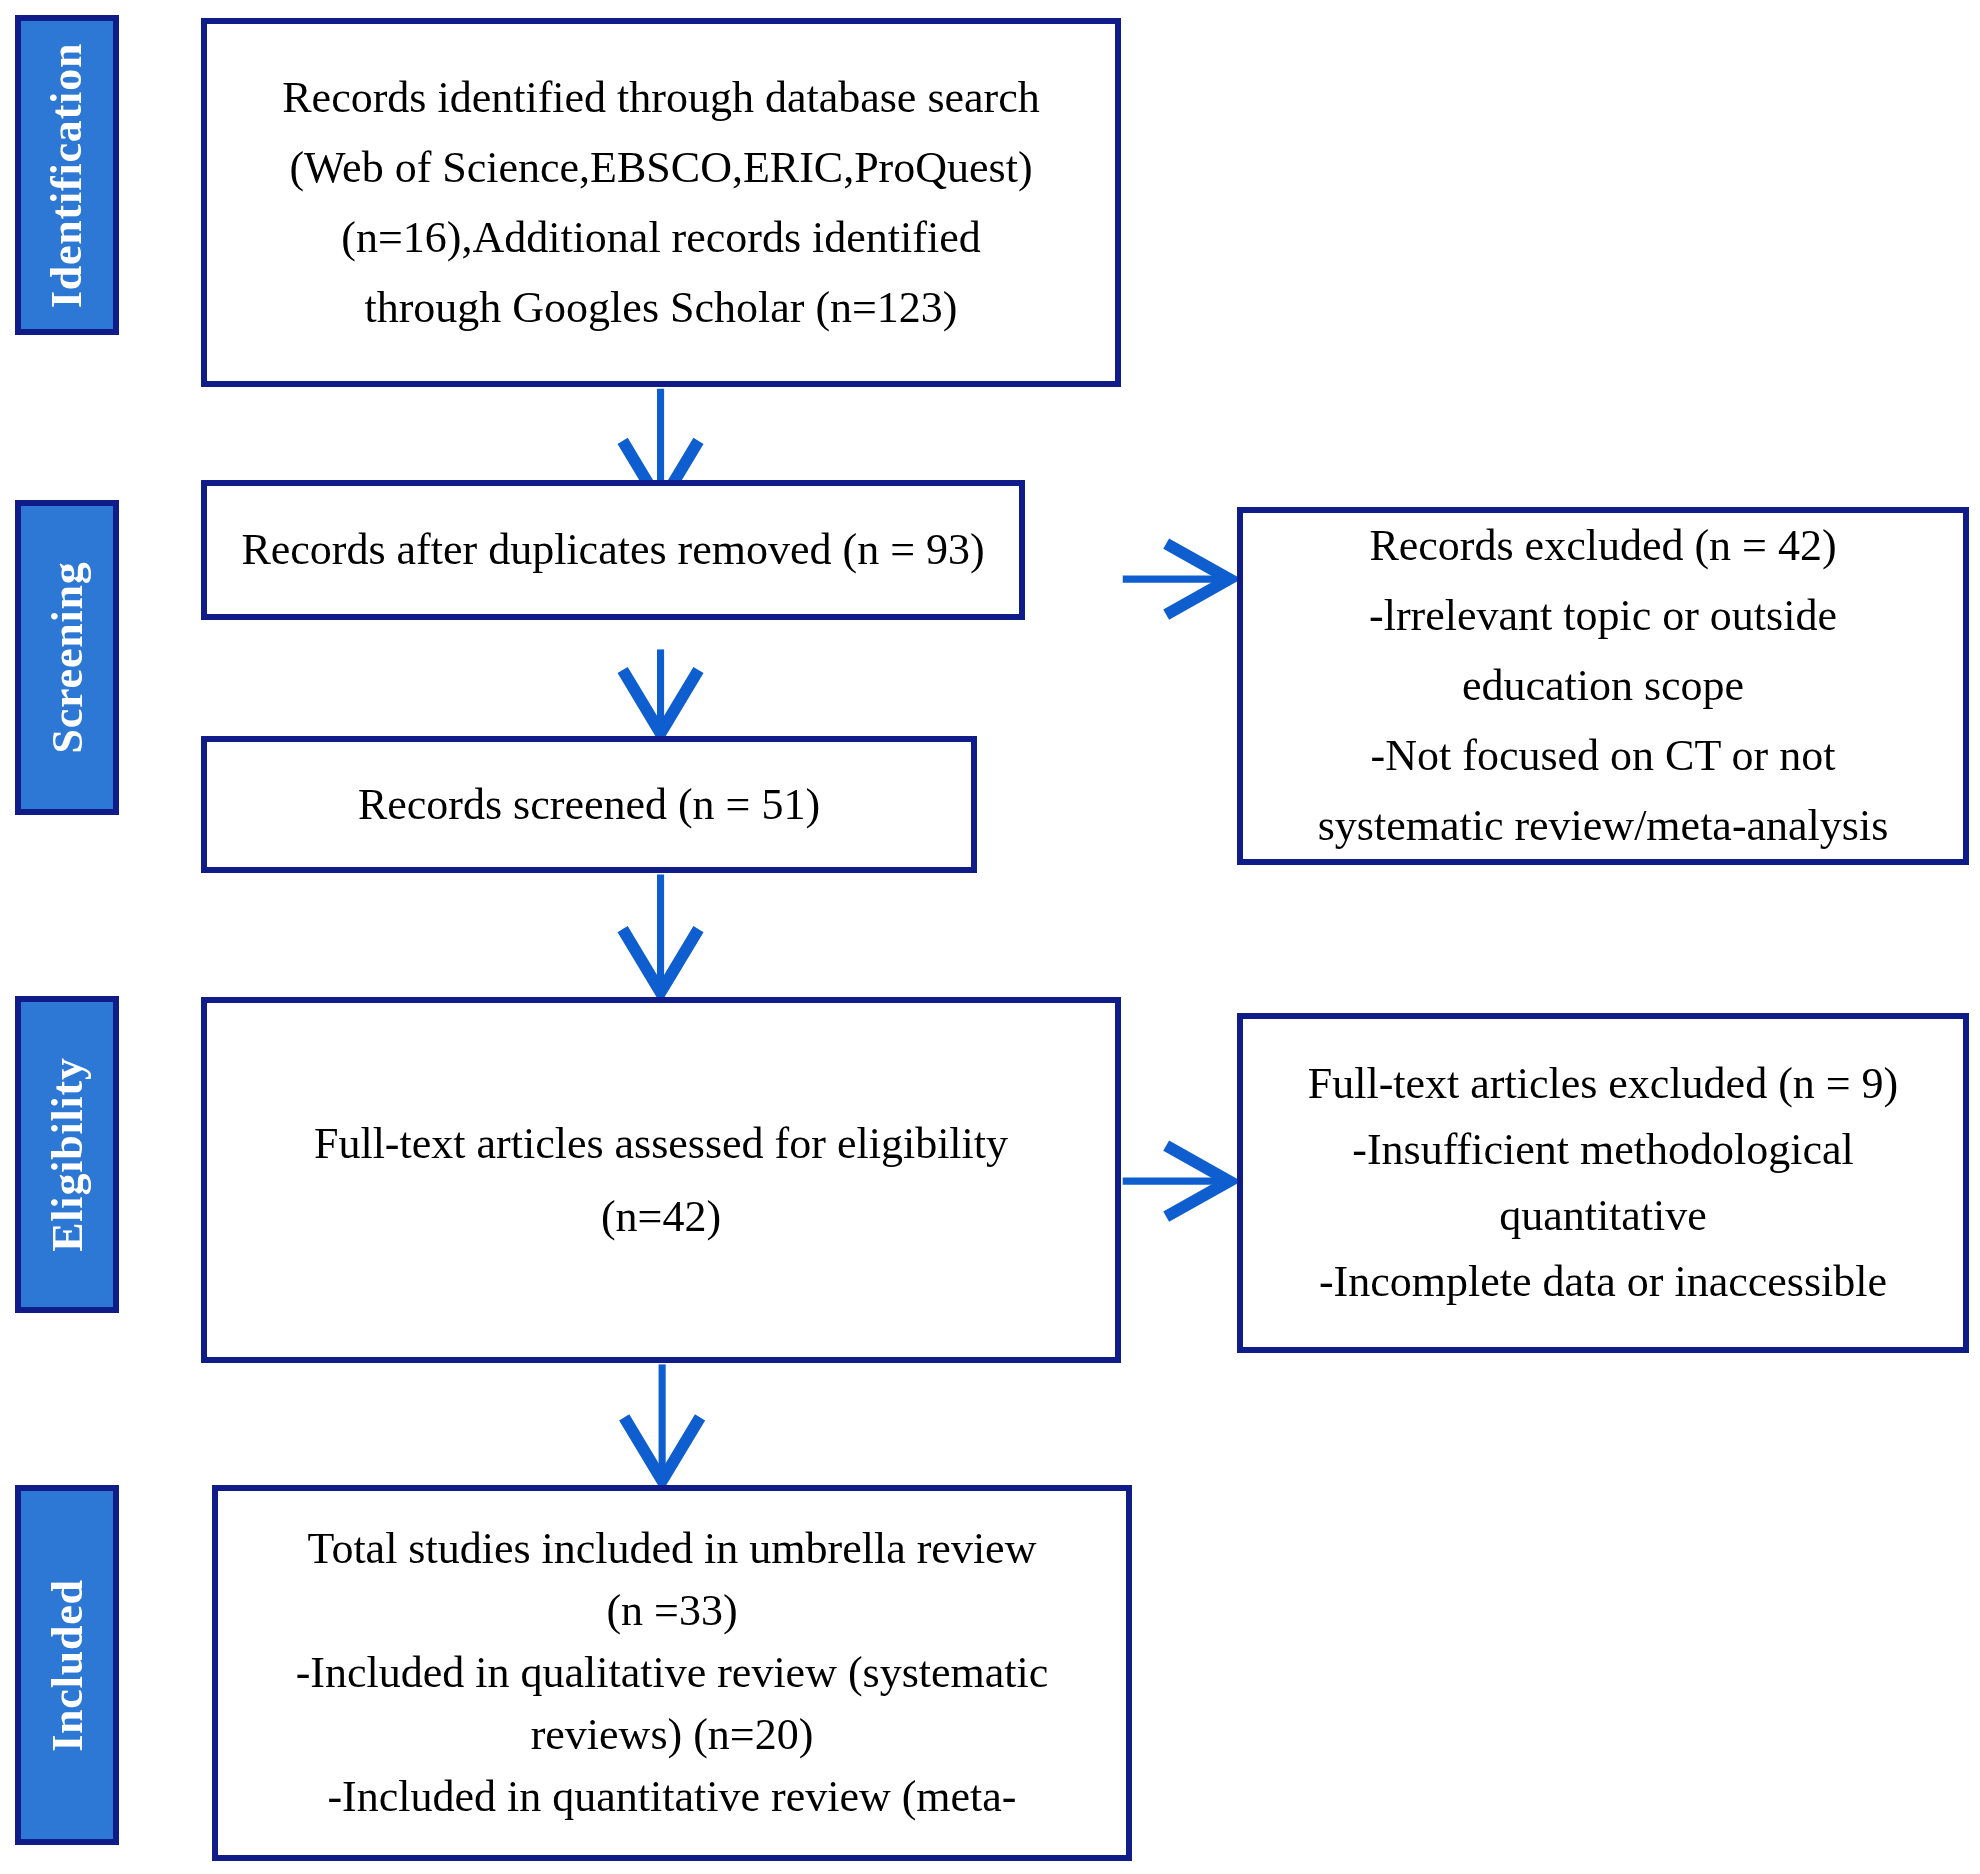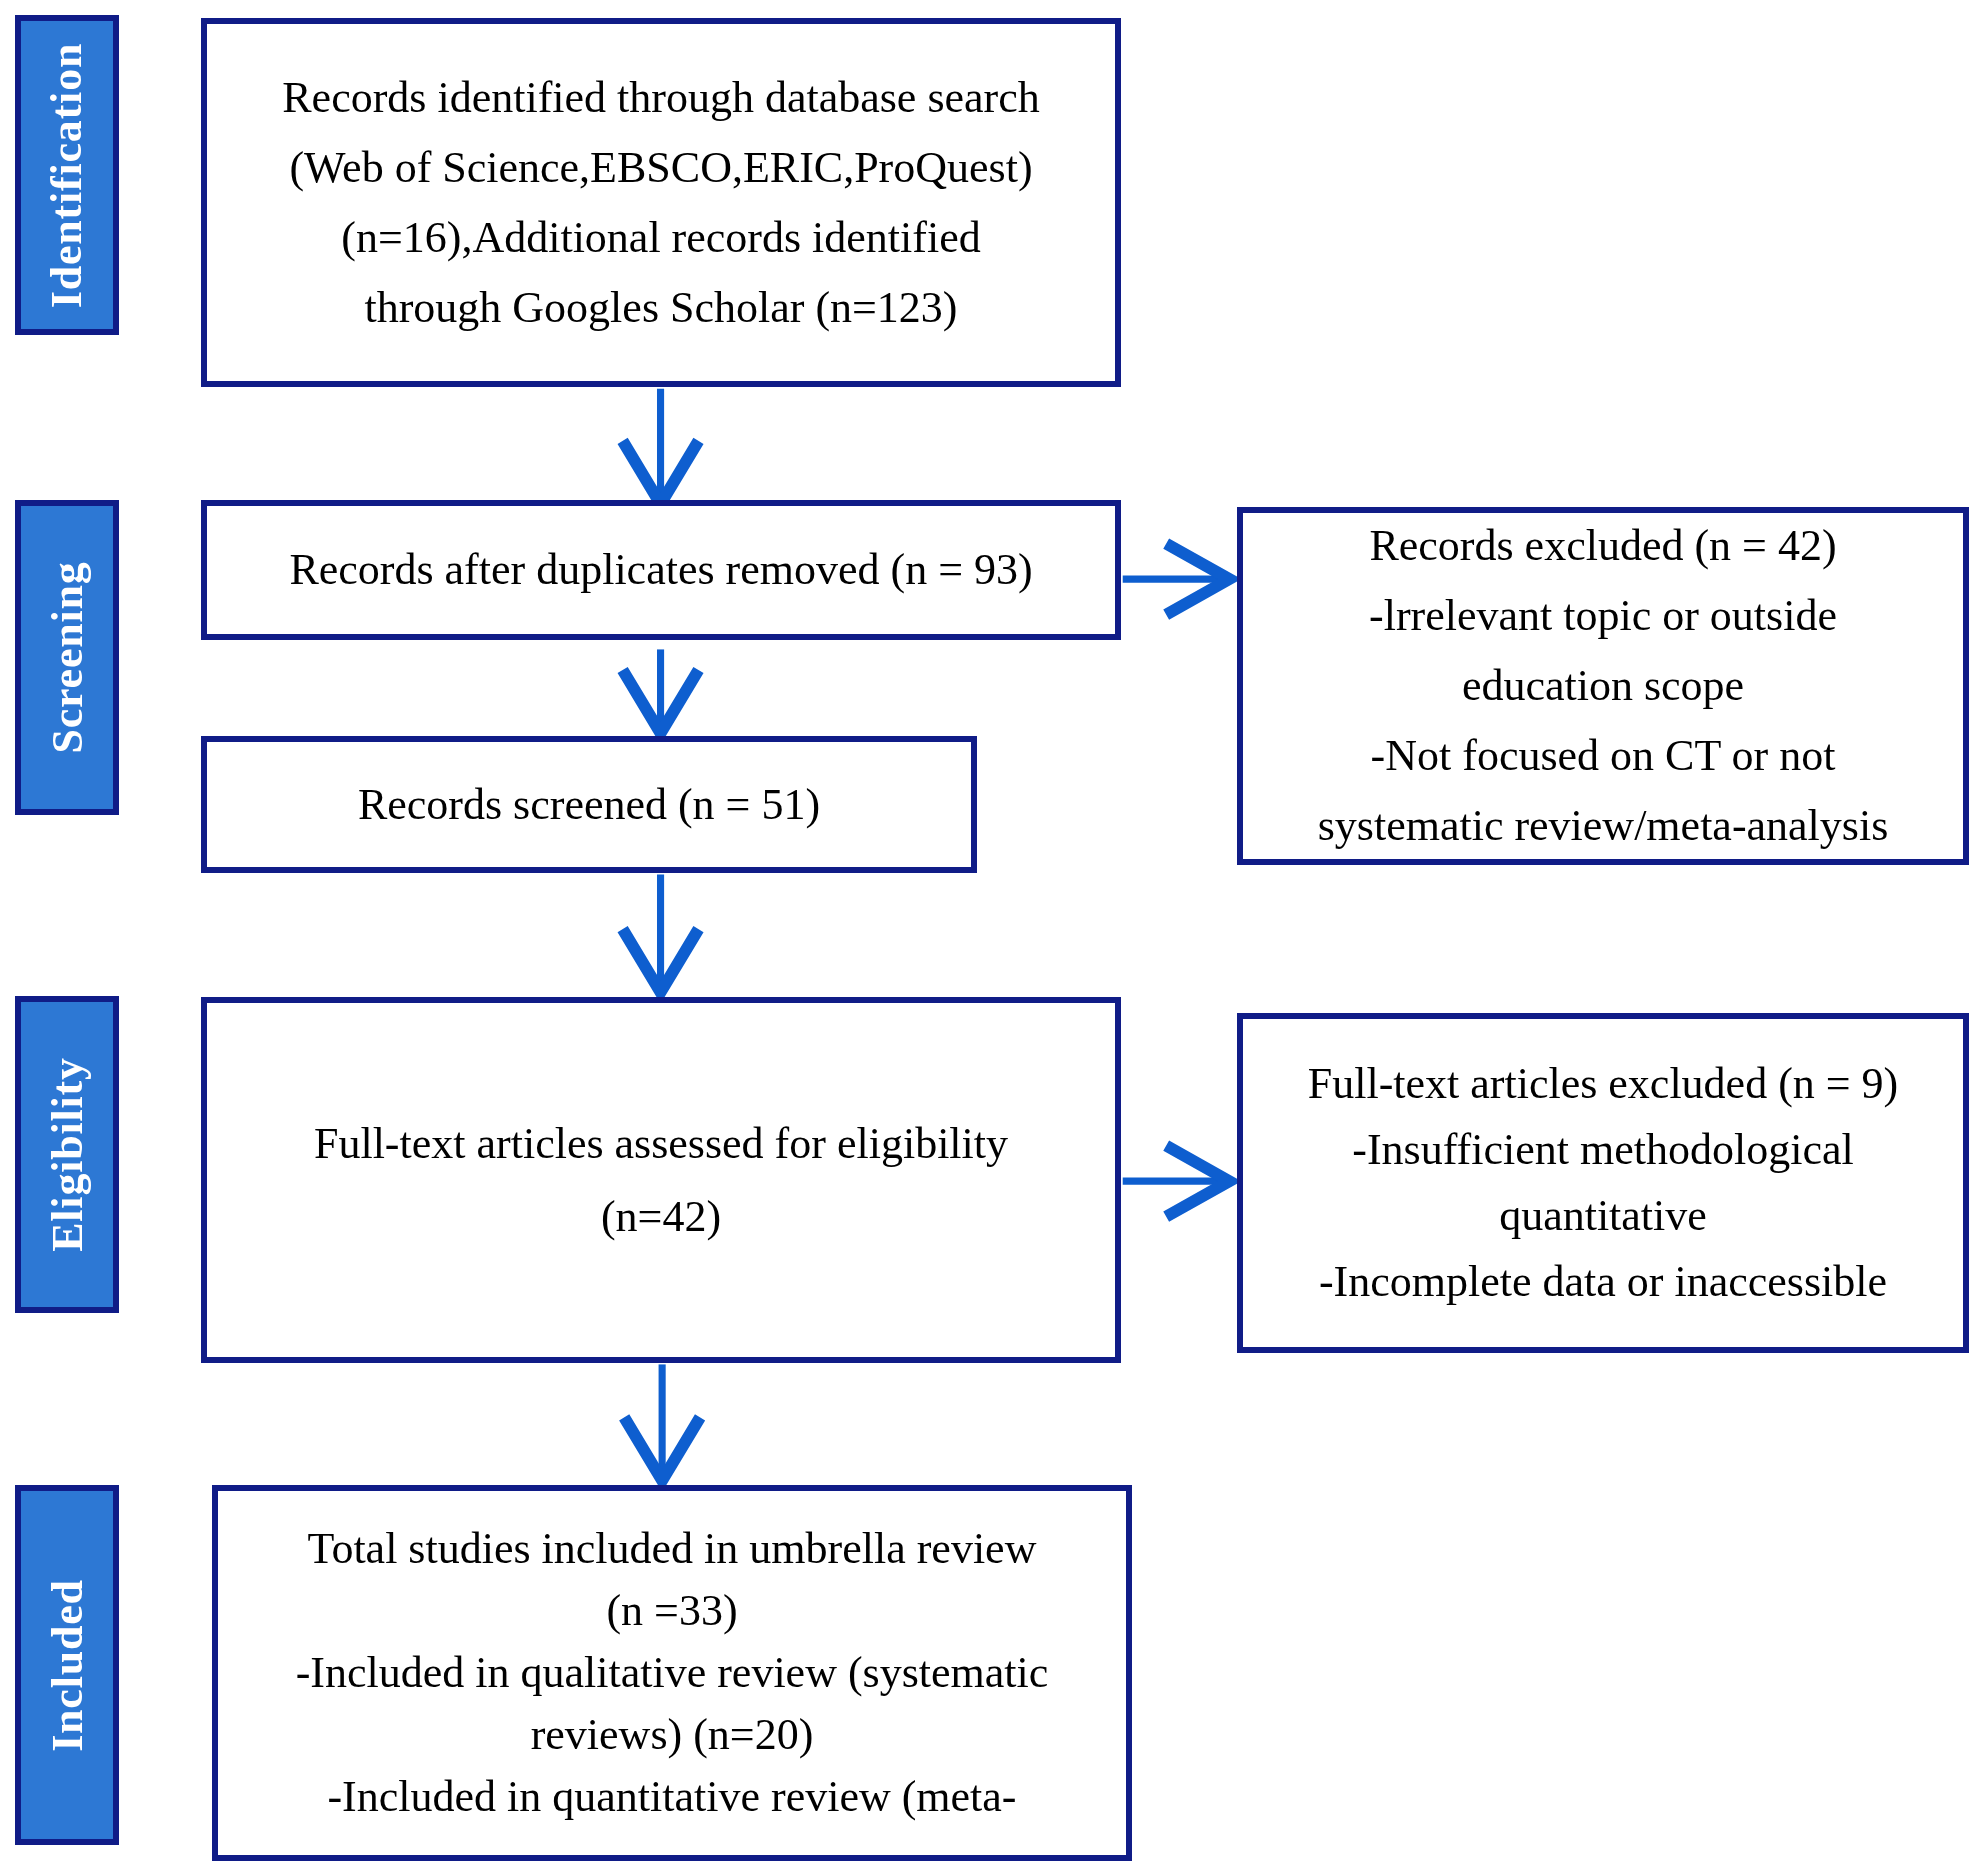--- a/index.html
+++ b/index.html
@@ -89,21 +89,21 @@
     <span class="stage-label">Included</span>
   </div>
 
   <div class="box" style="left:201px;top:18px;width:920px;height:369px;--lh:70px">
     <div class="line">Records identified through database search</div>
     <div class="line">(Web of Science,EBSCO,ERIC,ProQuest)</div>
     <div class="line">(n=16),Additional records identified</div>
     <div class="line">through Googles Scholar (n=123)</div>
   </div>
 
-  <div class="box" style="left:201px;top:500px;width:920px;height:140px">
+  <div class="box" style="left:201px;top:480px;width:824px;height:140px">
     <div class="line">Records after duplicates removed (n = 93)</div>
   </div>
 
   <div class="box" style="left:201px;top:736px;width:776px;height:137px">
     <div class="line">Records screened (n = 51)</div>
   </div>
 
   <div class="box" style="left:201px;top:997px;width:920px;height:366px;--lh:73px">
     <div class="line">Full-text articles assessed for eligibility</div>
     <div class="line">(n=42)</div>

